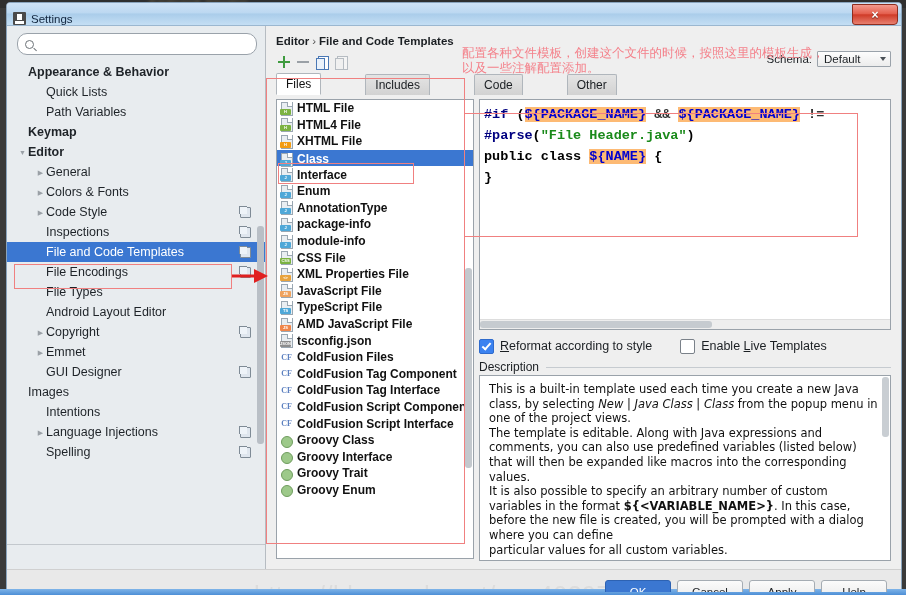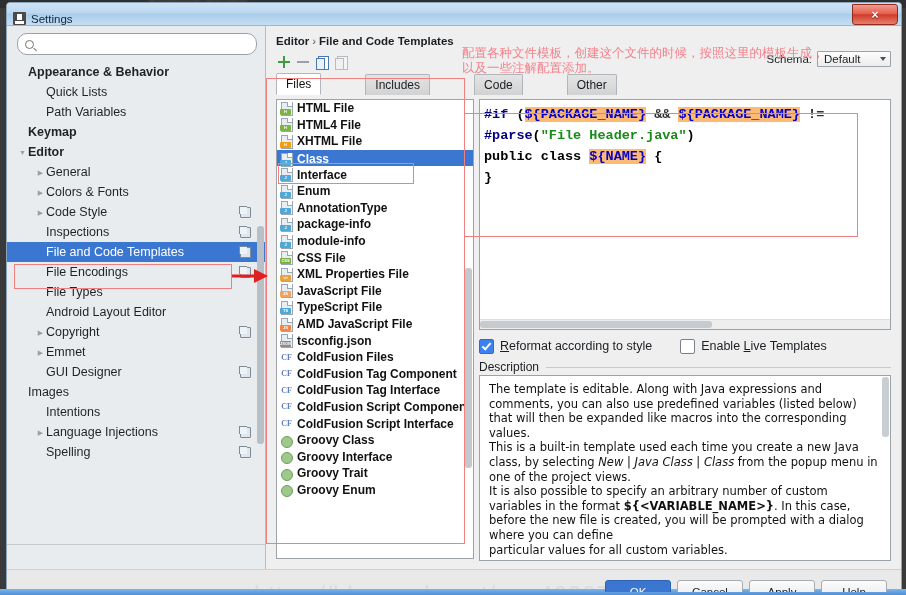--- a/index.html
+++ b/index.html
@@ -553,22 +553,22 @@
               <span class="cb"></span>
               <span class="chk-label"><span>Enable </span><u>L</u><span>ive Templates</span></span>
             </div>
 
           <div class="desc-group">
             <div class="desc-legend">
               <span>Description</span>
               <span class="ln"></span>
             </div>
             <div class="descbox">
+              <div><span>This is a built-in template used each time you create a new Java class, by selecting </span><i>New | Java Class | Class</i><span> from the popup menu in one of the project views.</span></div>
               <div>The template is editable. Along with Java expressions and comments, you can also use predefined variables (listed below) that will then be expanded like macros into the corresponding values.</div>
-              <div><span>This is a built-in template used each time you create a new Java class, by selecting </span><i>New | Java Class | Class</i><span> from the popup menu in one of the project views.</span></div>
               <div><span>It is also possible to specify an arbitrary number of custom variables in the format </span><b>${&lt;VARIABLE_NAME&gt;}</b><span>. In this case, before the new file is created, you will be prompted with a dialog where you can define</span></div>
               <div>particular values for all custom variables.</div>
               <div class="desc-scroll"></div>
             </div>
           </div>
 
         </div>
       </div>
     </div>
   </div>

